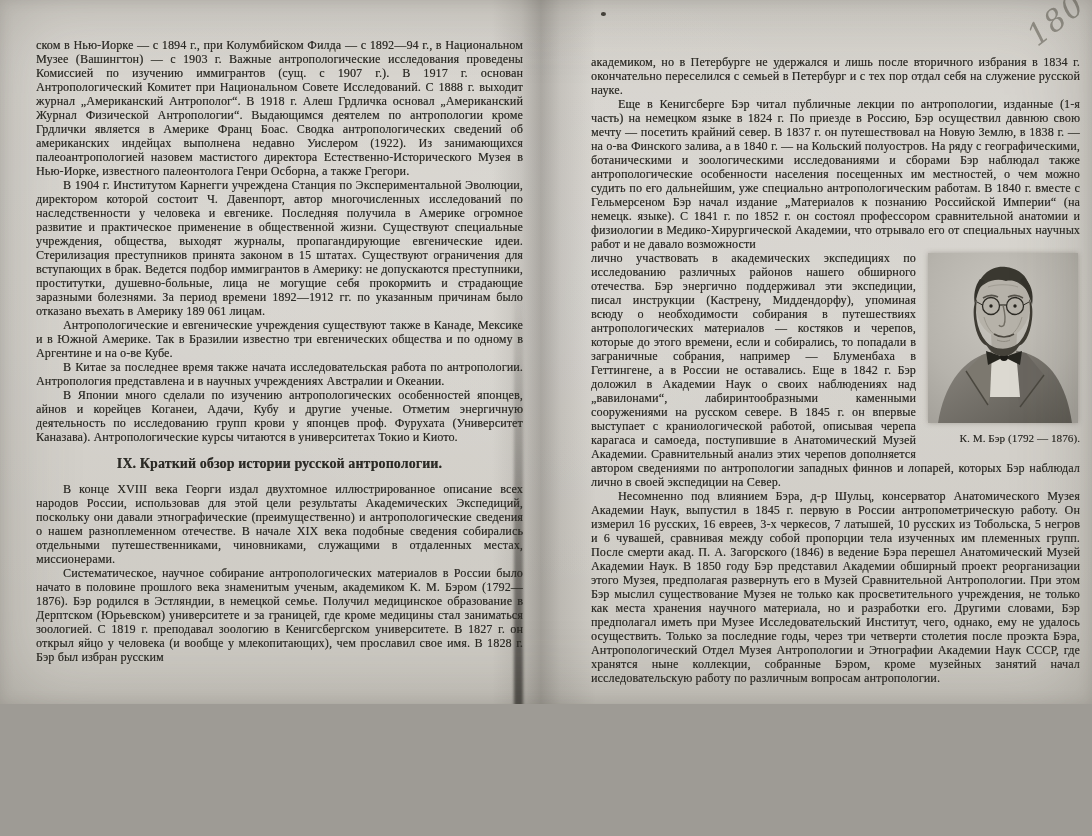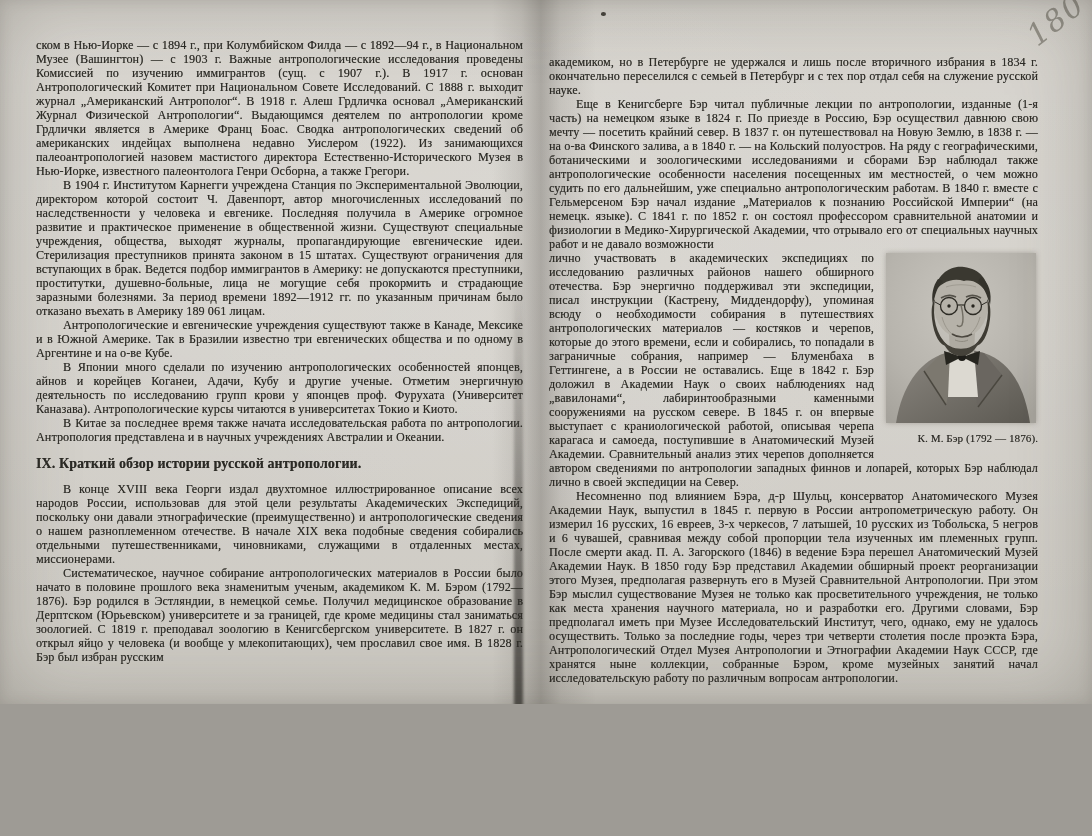--- a/index.html
+++ b/index.html
@@ -40,23 +40,23 @@
   }
   
   .page{position:absolute;font-size:12px;line-height:14px;}
   .page p{
     margin:0;text-align:justify;text-indent:27px;
     letter-spacing:0.15px;
     text-shadow:0.25px 0 0 rgba(43,42,37,0.55);
   }
   .page p.cont{text-indent:0;}
   .page-left{left:36px;top:38px;width:487px;}
-  .page-right{left:549px;top:55px;width:489px;}
+  .page-right{left:591px;top:55px;width:489px;}
   h2.section{
-    font-size:13.8px;font-weight:bold;text-align:left;
+    font-size:13.8px;font-weight:bold;text-align:center;
     margin:13px 0 11px 0;letter-spacing:0.2px;
     text-shadow:0.3px 0 0 rgba(43,42,37,0.6);
   }
   
   figure.portrait{
     float:right;width:152px;margin:2px 0 6px 12px;padding:0;
   }
   .photo{
     width:150px;height:170px;
     box-shadow:0 0 5px rgba(108,104,96,0.45);
@@ -88,22 +88,22 @@
 <div class="scan">
 
   <div class="gutter"></div>
   <div class="spine-core"></div>
   <div class="spine-bottom"></div>
 
   <div class="page page-left">
     <p class="cont">ском в Нью-Иорке — с 1894 г., при Колумбийском Филда — с 1892—94 г., в Национальном Музее (Вашингтон) — с 1903 г. Важные антропологические исследования проведены Комиссией по изучению иммигрантов (сущ. с 1907 г.). В 1917 г. основан Антропологический Комитет при Национальном Совете Исследований. С 1888 г. выходит журнал „Американский Антрополог“. В 1918 г. Алеш Грдличка основал „Американский Журнал Физической Антропологии“. Выдающимся деятелем по антропологии кроме Грдлички является в Америке Франц Боас. Сводка антропологических сведений об американских индейцах выполнена недавно Уислером (1922). Из занимающихся палеоантропологией назовем мастистого директора Естественно-Исторического Музея в Нью-Иорке, известного палеонтолога Генри Осборна, а также Грегори.</p>
     <p>В 1904 г. Институтом Карнегги учреждена Станция по Экспериментальной Эволюции, директором которой состоит Ч. Давенпорт, автор многочисленных исследований по наследственности у человека и евгенике. Последняя получила в Америке огромное развитие и практическое применение в общественной жизни. Существуют специальные учреждения, общества, выходят журналы, пропагандирующие евгенические идеи. Стерилизация преступников принята законом в 15 штатах. Существуют ограничения для вступающих в брак. Ведется подбор иммигрантов в Америку: не допускаются преступники, проститутки, душевно-больные, лица не могущие себя прокормить и страдающие заразными болезнями. За период времени 1892—1912 гг. по указанным причинам было отказано въехать в Америку 189 061 лицам.</p>
     <p>Антропологические и евгенические учреждения существуют также в Канаде, Мексике и в Южной Америке. Так в Бразилии известно три евгенических общества и по одному в Аргентине и на о-ве Кубе.</p>
+    <p>В Китае за последнее время также начата исследовательская работа по антропологии. Антропология представлена и в научных учреждениях Австралии и Океании.</p>
     <p>В Японии много сделали по изучению антропологических особенностей японцев, айнов и корейцев Коганеи, Адачи, Кубу и другие ученые. Отметим энергичную деятельность по исследованию групп крови у японцев проф. Фурухата (Университет Каназава). Антропологические курсы читаются в университетах Токио и Киото.</p>
-    <p>В Китае за последнее время также начата исследовательская работа по антропологии. Антропология представлена и в научных учреждениях Австралии и Океании.</p>
     <h2 class="section">IX. Краткий обзор истории русской антропологии.</h2>
     <p>В конце XVIII века Георги издал двухтомное иллюстрированное описание всех народов России, использовав для этой цели результаты Академических Экспедиций, поскольку они давали этнографические (преимущественно) и антропологические сведения о нашем разноплеменном отечестве. В начале XIX века подобные сведения собирались отдельными путешественниками, чиновниками, служащими в отдаленных местах, миссионерами.</p>
     <p>Систематическое, научное собирание антропологических материалов в России было начато в половине прошлого века знаменитым ученым, академиком К. М. Бэром (1792—1876). Бэр родился в Эстляндии, в немецкой семье. Получил медицинское образование в Дерптском (Юрьевском) университете и за границей, где кроме медицины стал заниматься зоологией. С 1819 г. преподавал зоологию в Кенигсбергском университете. В 1827 г. он открыл яйцо у человека (и вообще у млекопитающих), чем прославил свое имя. В 1828 г. Бэр был избран русским</p>
   </div>
 
   <div class="page page-right">
     <p class="cont">академиком, но в Петербурге не удержался и лишь после вторичного избрания в 1834 г. окончательно переселился с семьей в Петербург и с тех пор отдал себя на служение русской науке.</p>
     <p>Еще в Кенигсберге Бэр читал публичные лекции по антропологии, изданные (1-я часть) на немецком языке в 1824 г. По приезде в Россию, Бэр осуществил давнюю свою мечту — посетить крайний север. В 1837 г. он путешествовал на Новую Землю, в 1838 г. — на о-ва Финского залива, а в 1840 г. — на Кольский полуостров. На ряду с географическими, ботаническими и зоологическими исследованиями и сборами Бэр наблюдал также антропологические особенности населения посещенных им местностей, о чем можно судить по его дальнейшим, уже специально антропологическим работам. В 1840 г. вместе с Гельмерсеном Бэр начал издание „Материалов к познанию Российской Империи“ (на немецк. языке). С 1841 г. по 1852 г. он состоял профессором сравнительной анатомии и физиологии в Медико-Хирургической Академии, что отрывало его от специальных научных работ и не давало возможности</p>
     <div>
       <figure class="portrait">

